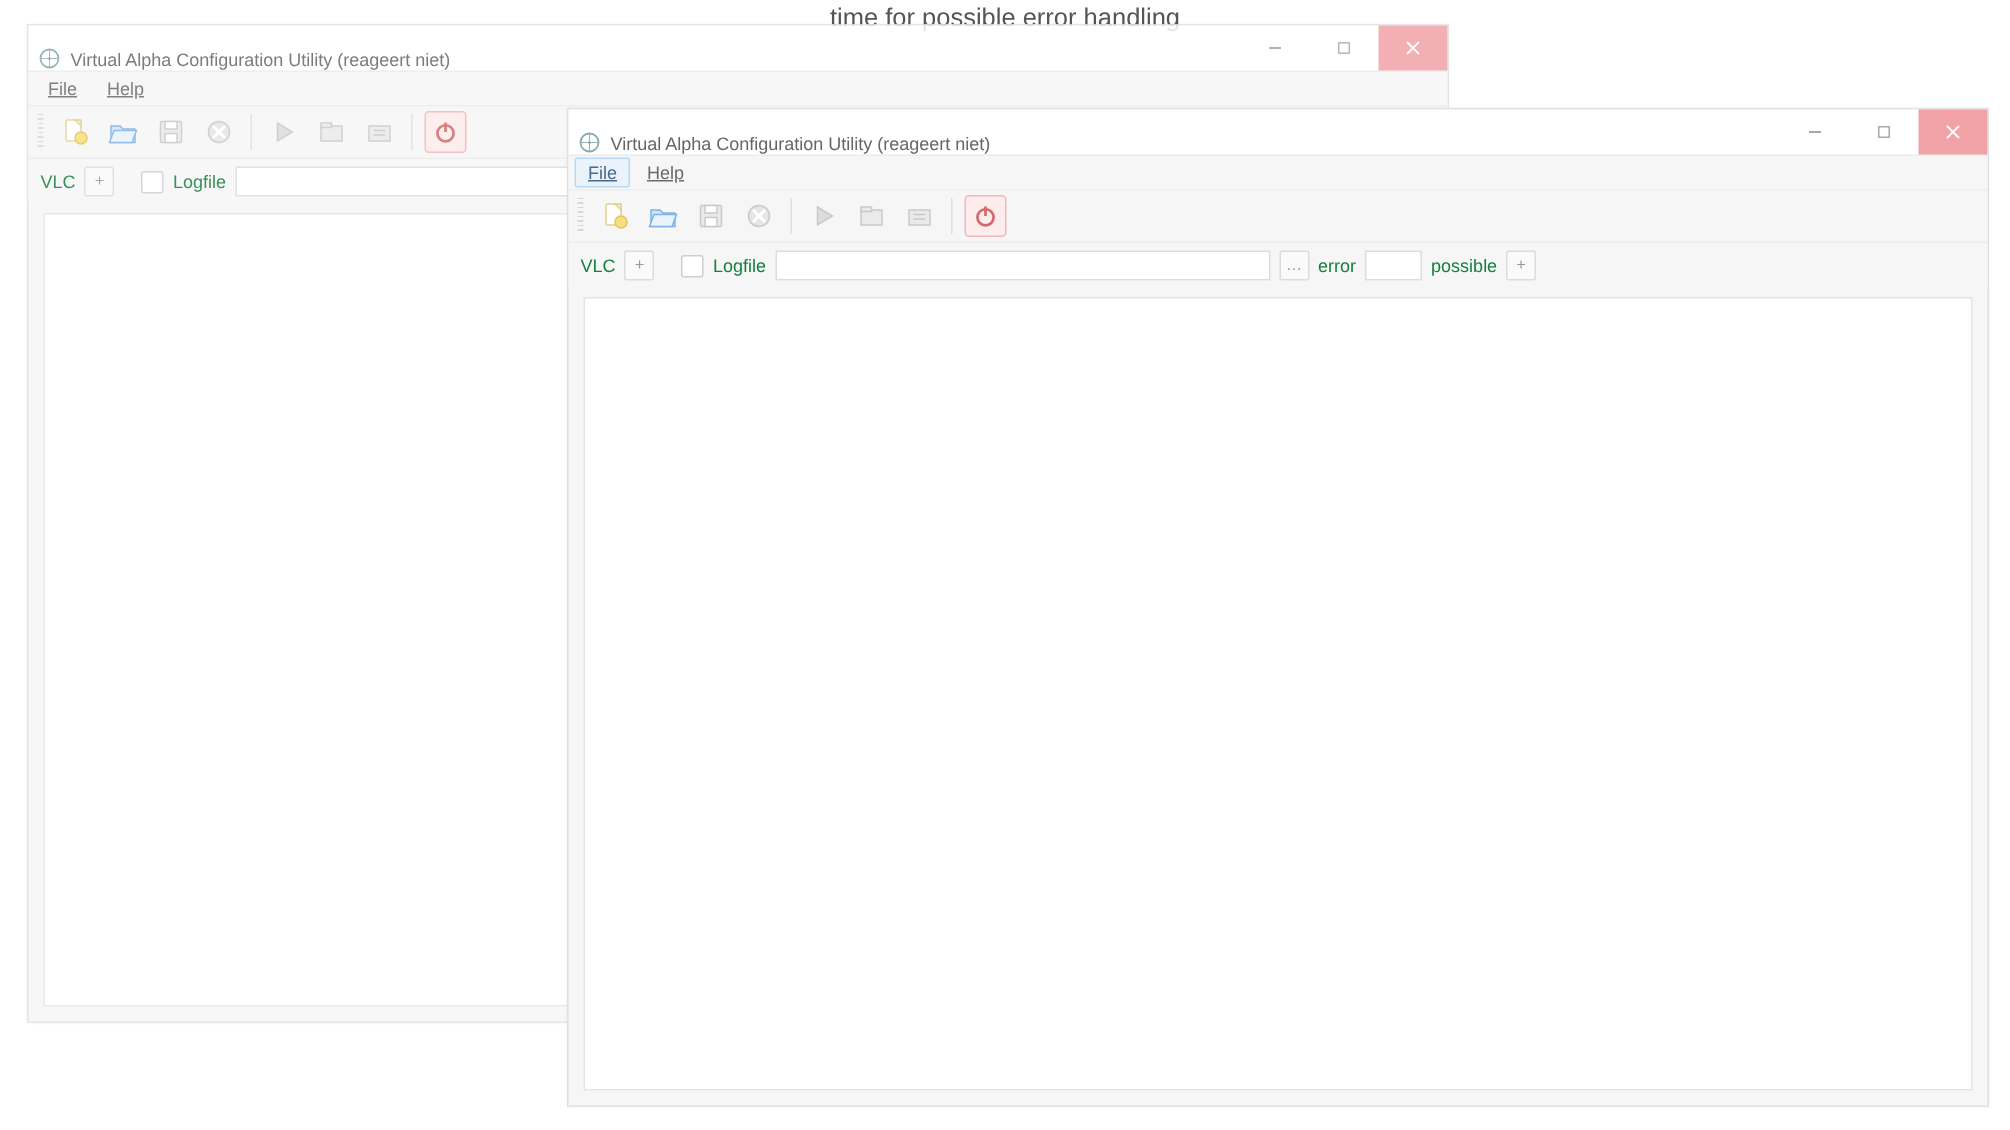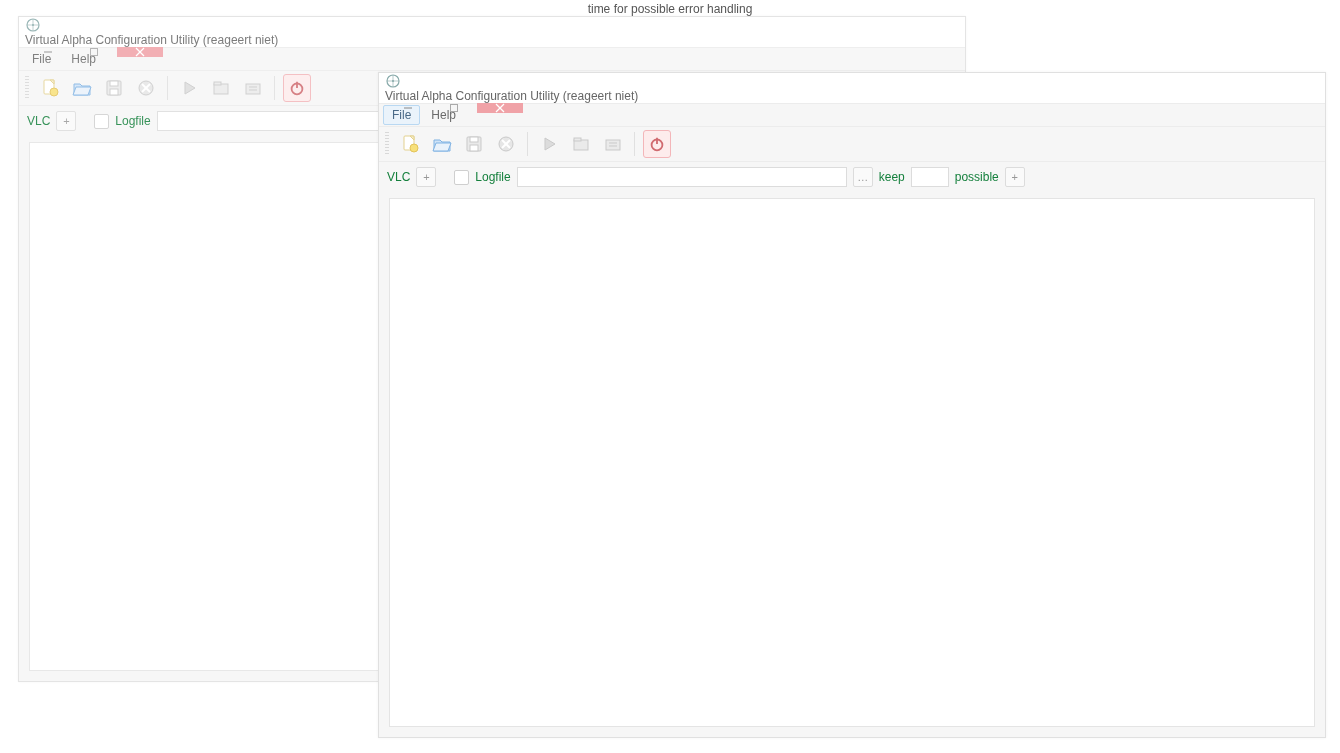--- a/index.html
+++ b/index.html
@@ -13,21 +13,21 @@
     color: #5a5a5a;
     overflow: hidden;
     position: relative;
   }
   .bg-text {
     position: absolute;
     top: 2px;
     left: 0;
     right: 0;
     text-align: center;
-    font-size: 12px;
+    font-size: 17px;
     color: #555;
     pointer-events: none;
   }
 
   .window {
     position: absolute;
     background: #f6f6f6;
     border: 1px solid #e0e0e0;
     box-shadow: 0 0 3px rgba(0,0,0,0.05);
     display: flex;
@@ -44,25 +44,24 @@
     left: 378px;
     top: 72px;
     width: 946px;
     height: 664px;
   }
 
   .titlebar {
     height: 30px;
     background: #ffffff;
     display: flex;
-    align-items: flex-start;
+    align-items: flex-end;
     padding-left: 6px;
     border-bottom: 1px solid #ececec;
     position: relative;
-    flex-direction: column;
   }
   .titlebar .app-icon {
     width: 16px; height: 16px;
     margin-right: 6px;
     display: flex; align-items:center; justify-content:center;
   }
   .titlebar .title {
     font-size: 12px;
     color: #666;
     flex: 1;
@@ -96,20 +95,21 @@
     background: #f6f6f6;
     border-bottom: 1px solid #ececec;
     gap: 2px;
   }
   .menubar .menu-item {
     padding: 2px 8px;
     font-size: 12px;
     color: #6a6a6a;
     border: 1px solid transparent;
     border-radius: 2px;
+    text-decoration: underline;
   }
   .menubar .menu-item.active {
     background: #eaf3fb;
     border: 1px solid #b9d8f2;
     color: #4a6a88;
   }
 
   .toolbar {
     height: 34px;
     display: flex;
@@ -388,20 +388,20 @@
   </div>
 
   <div class="optionsbar">
     <span class="lbl">VLC</span>
     <div class="smallbtn">+</div>
     <div style="width:6px"></div>
     <div class="chk"></div>
     <span class="lbl">Logfile</span>
     <input type="text" class="logfile" style="">
     <div class="smallbtn">…</div>
-    <span class="lbl">keep</span>
+    <span class="lbl">error</span>
     <input type="text" class="versions" style="">
     <span class="lbl">possible</span>
     <div class="smallbtn">+</div>
   </div>
 
   <div class="content"></div>
 </div>
 
 </body></html>

